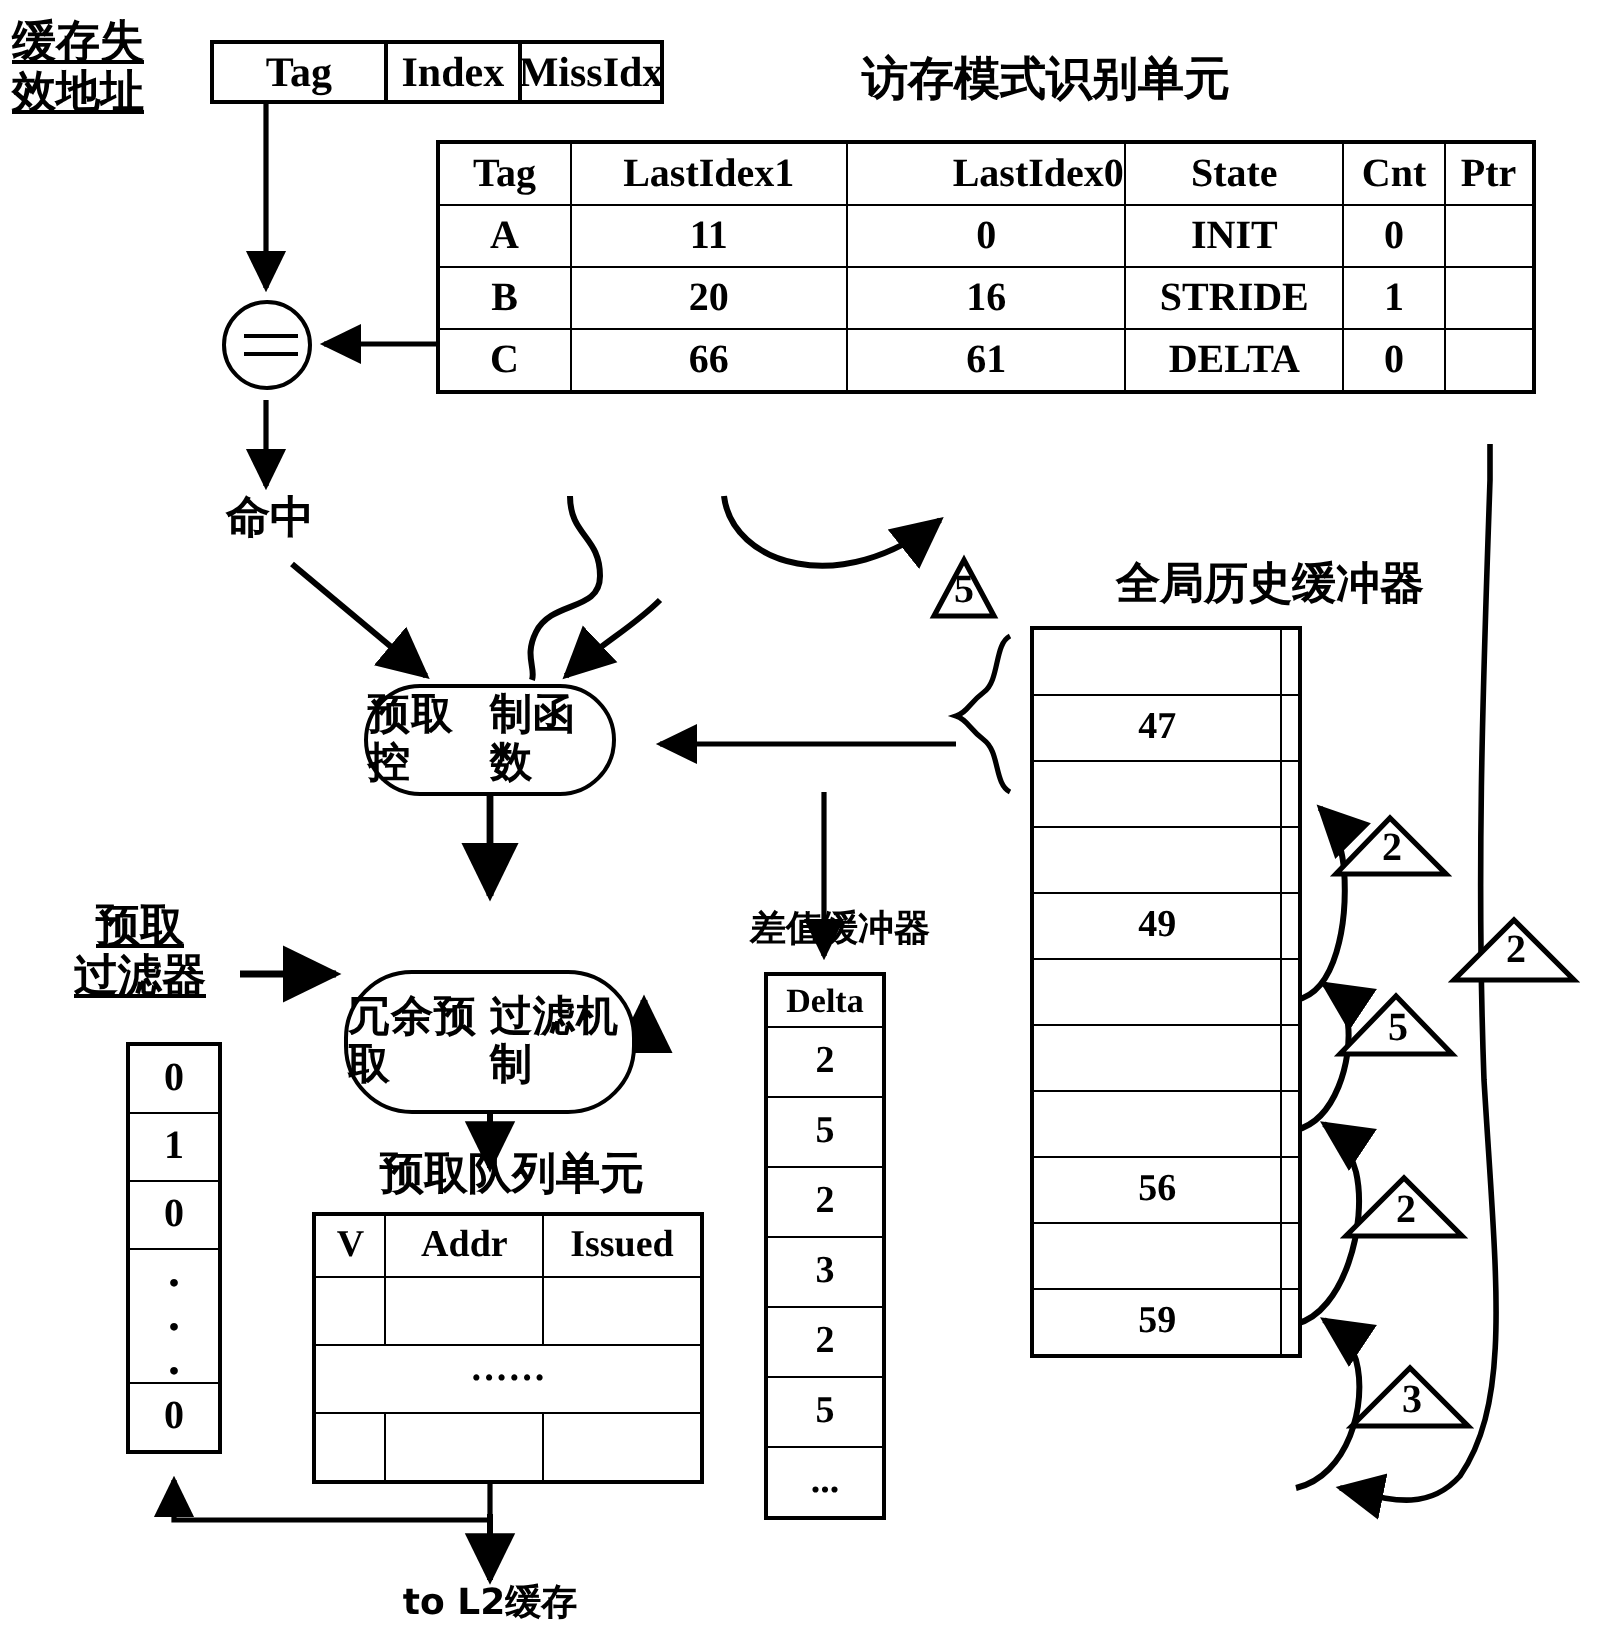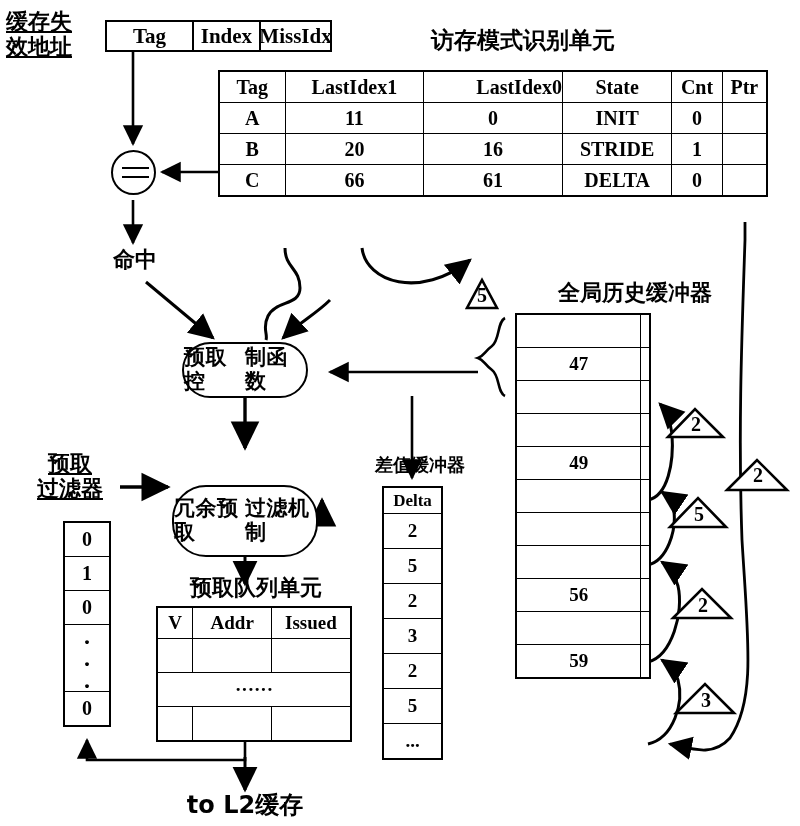--- a/index.html
+++ b/index.html
@@ -318,20 +318,20 @@
         <td></td>
         <td></td>
       </tr>
       <tr>
         <td>59</td>
         <td></td>
       </tr>
     </tbody>
   </table>
 
-<div class="abs cn lbl" style="left:155px;top:792px;width:180px;font-size:24px;">to L2缓存</div>
+<div class="abs cn lbl" style="left:155px;top:792px;width:180px;font-size:18px;">to L2缓存</div>
 
 <div class="abs tri-num" style="left:467px;top:284px;width:30px;">5</div>
 <div class="abs tri-num" style="left:681px;top:413px;width:30px;">2</div>
 <div class="abs tri-num" style="left:684px;top:503px;width:30px;">5</div>
 <div class="abs tri-num" style="left:688px;top:594px;width:30px;">2</div>
 <div class="abs tri-num" style="left:691px;top:689px;width:30px;">3</div>
 <div class="abs tri-num" style="left:743px;top:464px;width:30px;">2</div>
 
 </body></html>

